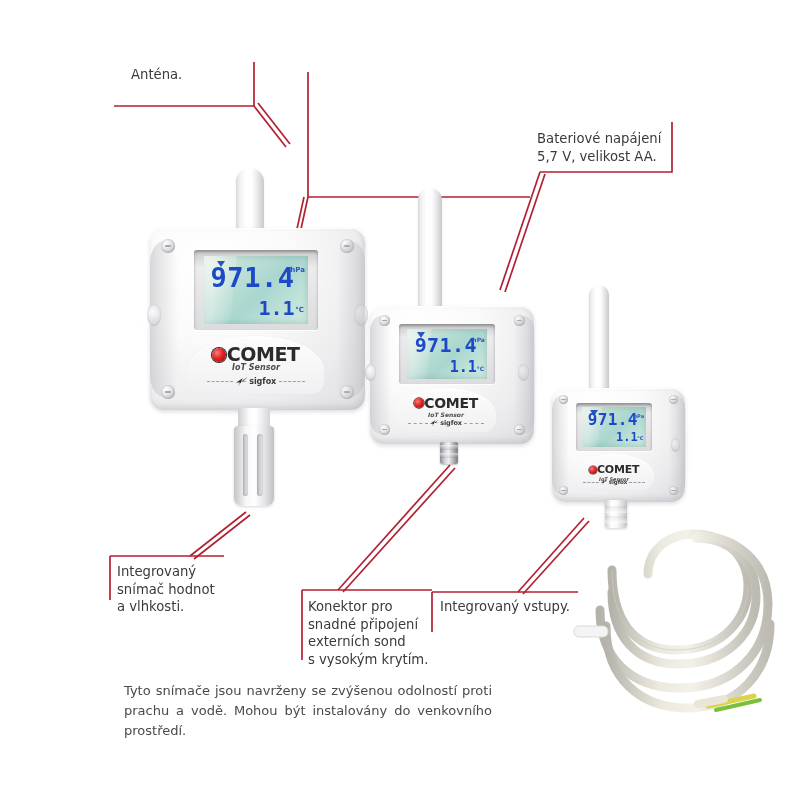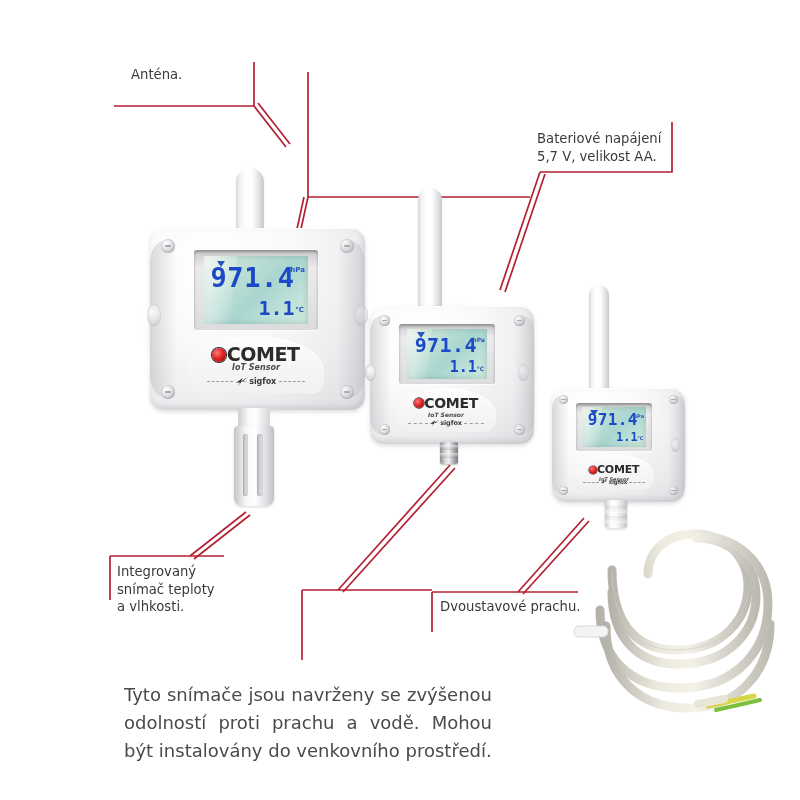--- a/index.html
+++ b/index.html
@@ -11,21 +11,21 @@
   .stage{position:absolute;inset:0;border-radius:20px;}
 
   
   .callout{position:absolute;color:#3a3a3a;font-size:13.2px;line-height:1.33;white-space:pre;}
 
   
   .lines{position:absolute;left:0;top:0;width:800px;height:800px;}
 
   
   .para{position:absolute;left:124px;top:681px;width:368px;color:#4a4a4a;
-        font-size:18px;line-height:1.55;text-align:justify;white-space:pre-line;}
+        font-size:13px;line-height:1.55;text-align:justify;white-space:pre-line;}
 
   
   .device{position:absolute;}
   .dev-shadow{
     position:absolute;border-radius:16px;
     background:radial-gradient(ellipse at 50% 50%,rgba(90,90,95,.34),rgba(120,120,125,0) 68%);
     filter:blur(7px);
   }
   .antenna{
     position:absolute;border-radius:50px 50px 10px 10px;
@@ -201,23 +201,27 @@
       <path d="M432,592 L578,592"></path>
       <path d="M518,592 L584,518"></path>
       <path d="M523,594 L589,521"></path>
     </g>
   </svg>
 
   <div class="callout" style="left:131px;top:66px;">Anténa.</div>
   <div class="callout" style="left:537px;top:130px;">Bateriové napájení
 5,7 V, velikost AA.</div>
   <div class="callout" style="left:117px;top:563px;">Integrovaný
-snímač teploty
+snímač hodnot
 a vlhkosti.</div>
-  <div class="callout" style="left:440px;top:598px;">Dvoustavové prachu.</div>
+  <div class="callout" style="left:308px;top:598px;">Konektor pro
+snadné připojení
+externích sond
+s vysokým krytím.</div>
+  <div class="callout" style="left:440px;top:598px;">Integrovaný vstupy.</div>
 
   <div class="device" style="left:552px;top:285px;width:160px;height:240px;">
     <div class="dev-shadow" style="left:6px;top:108px;width:132px;height:110px;"></div>
     <div class="antenna" style="left:37px;top:0px;width:20px;height:120px;"></div>
     <div class="body" style="left:0px;top:103px;width:133px;height:114px;">
       <div class="screw" style="left:7px;top:7px;width:9px;height:9px;">
           <i></i>
         </div>
       <div class="screw" style="right:7px;top:7px;width:9px;height:9px;">
           <i></i>

